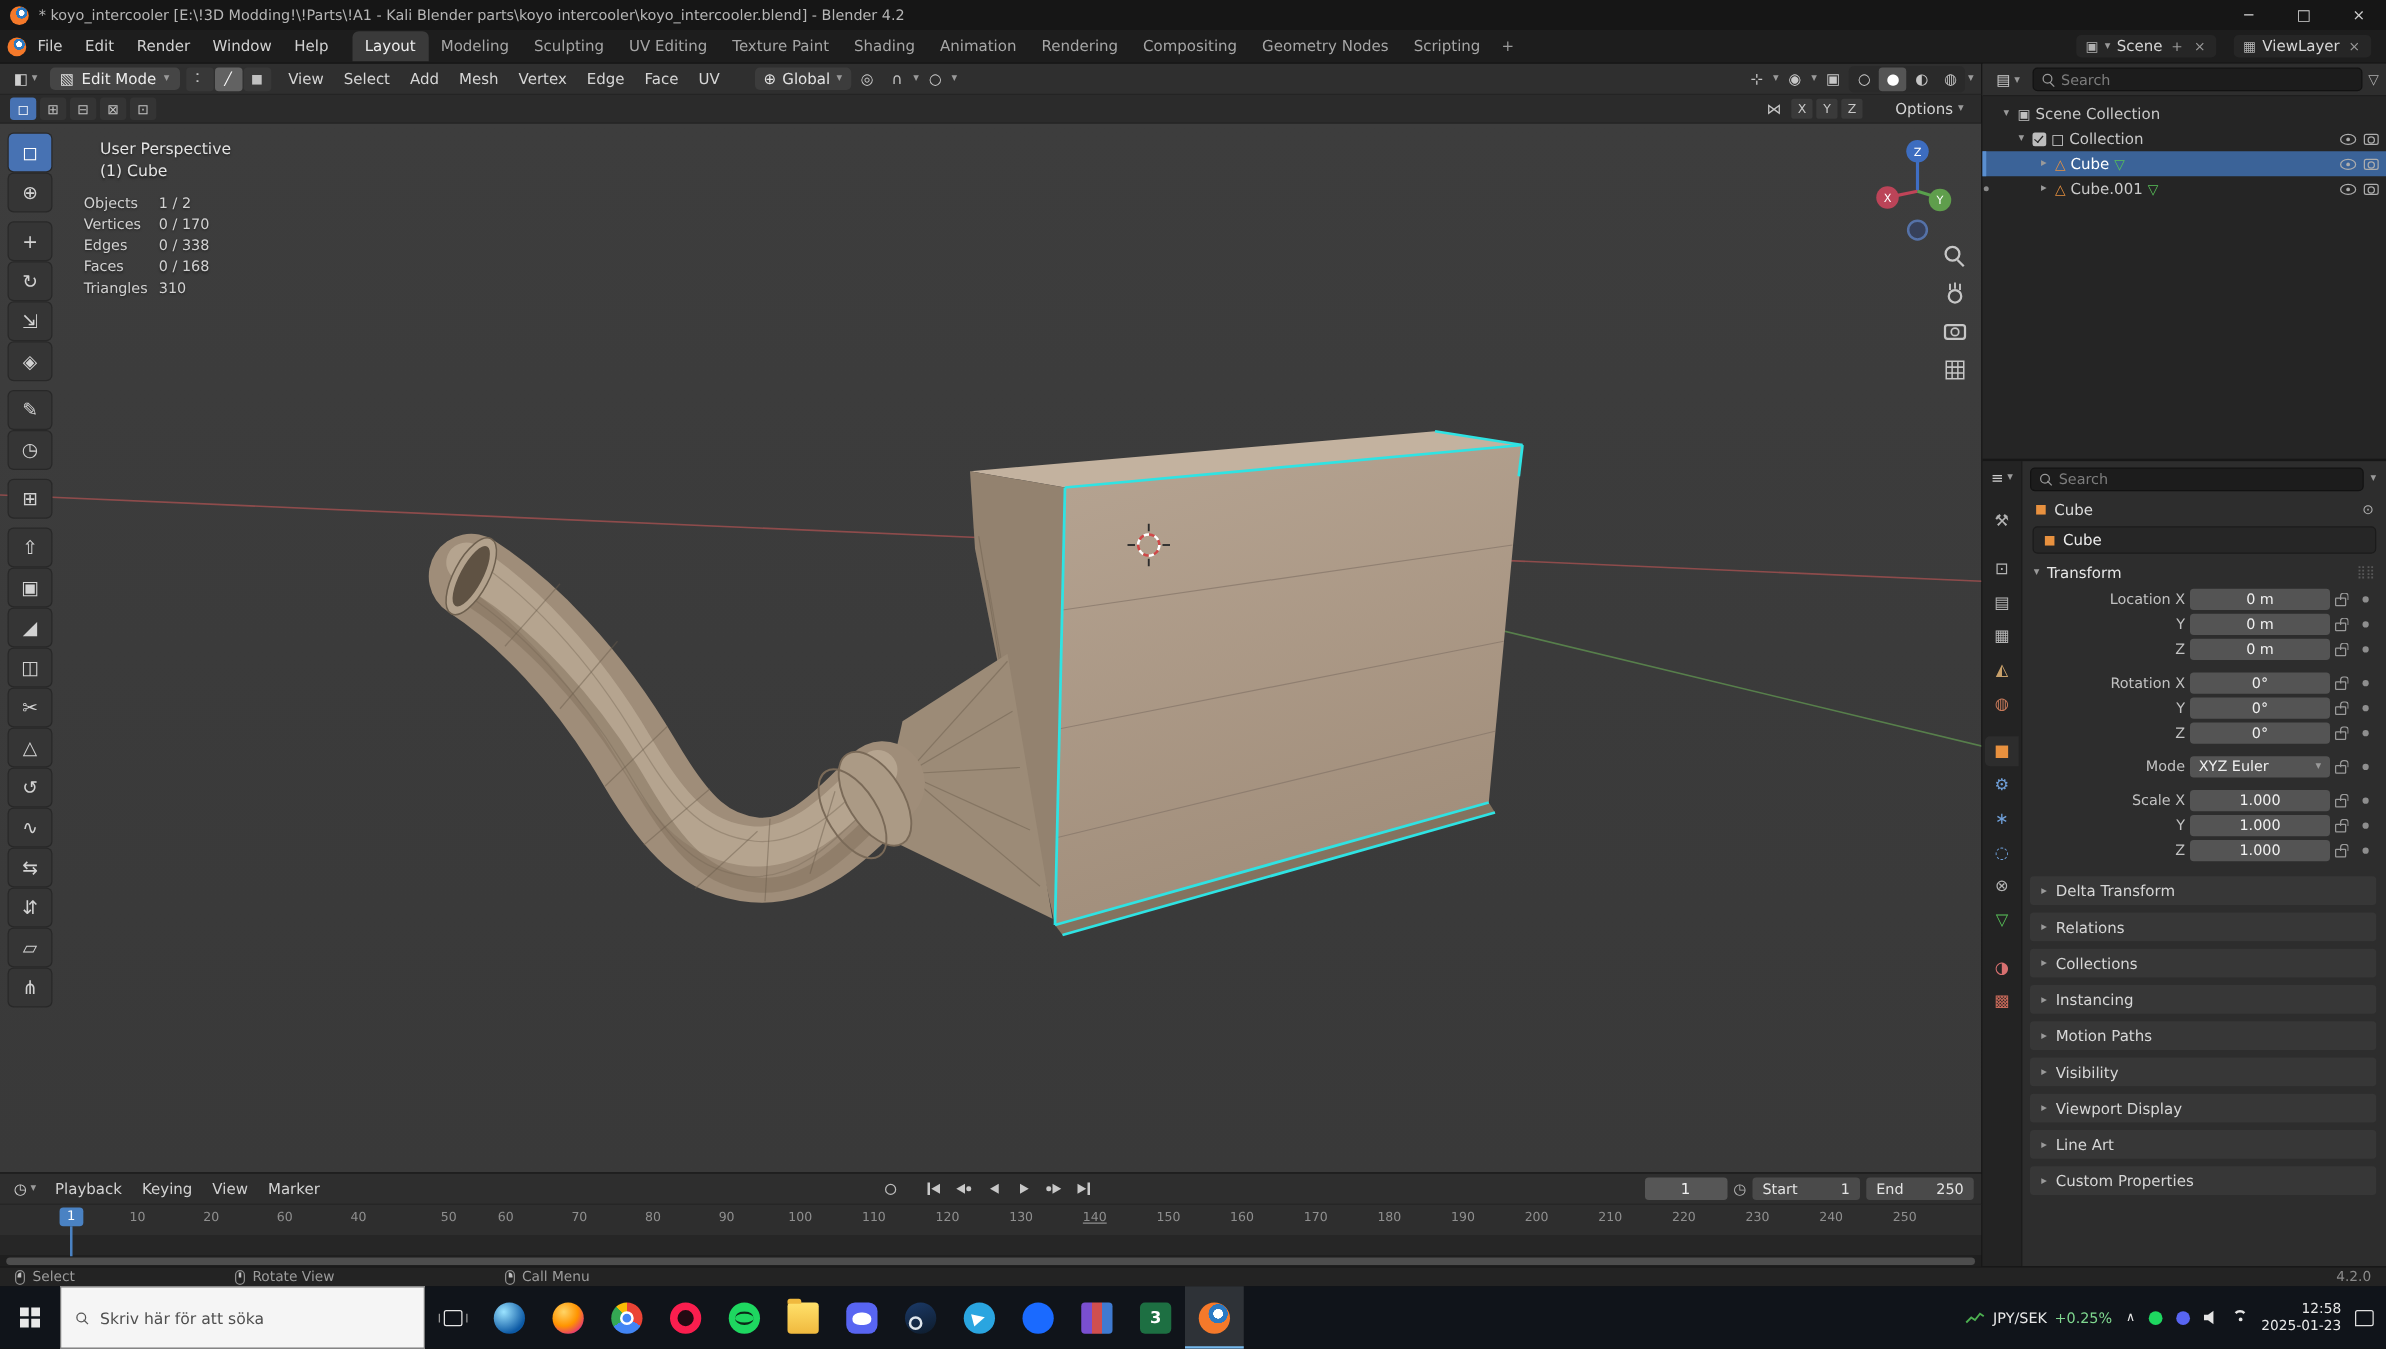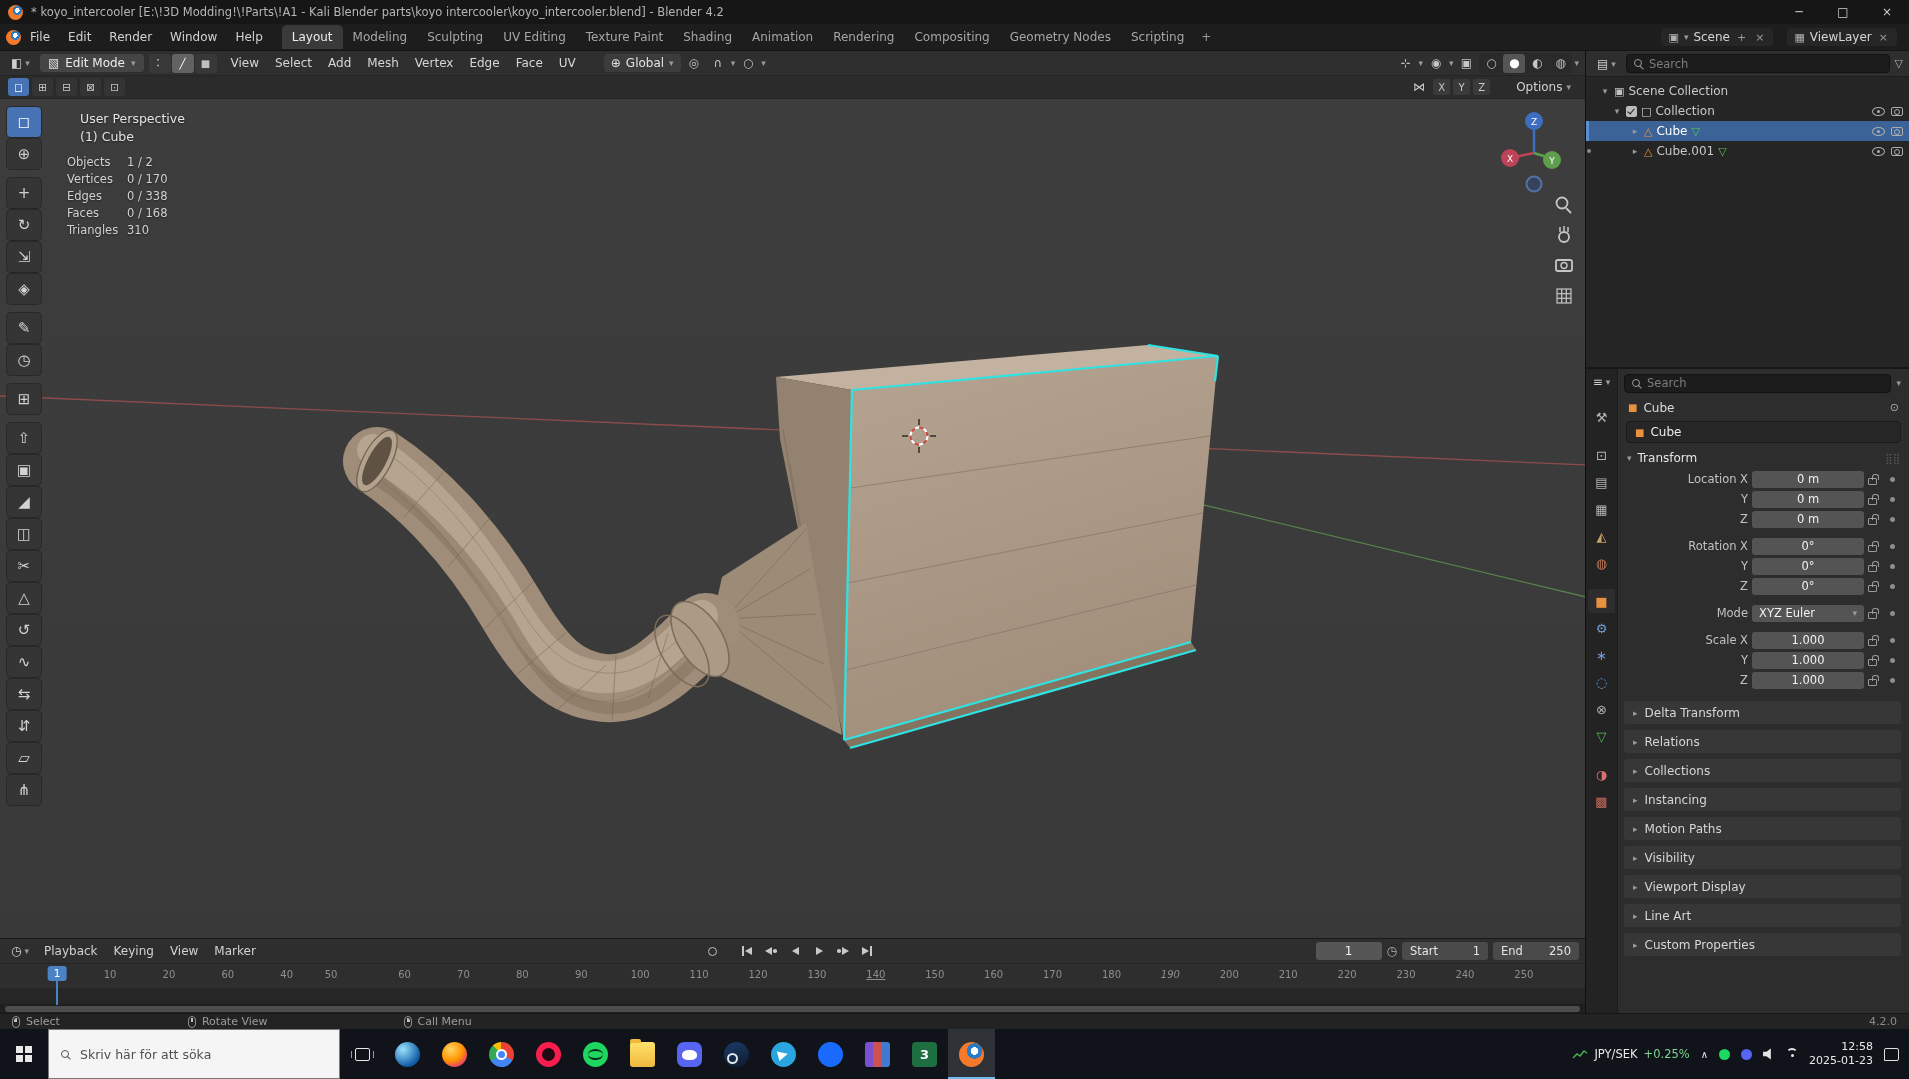--- a/index.html
+++ b/index.html
@@ -540,35 +540,35 @@
                 <span>250</span>
               </span>
           </div>
         </div>
         <div id="tl-ruler" class="tl-ruler">
             <span class="tick" style="left: 57px;">1</span>
             <span class="tick" style="left: 110.018px;">10</span>
             <span class="tick" style="left: 168.927px;">20</span>
             <span class="tick" style="left: 227.836px;">60</span>
             <span class="tick" style="left: 286.745px;">40</span>
-            <span class="tick" style="left: 331px; text-align: right;">50</span>
+            <span class="tick" style="left: 359px; text-align: right;">50</span>
             <span class="tick" style="left: 404.563px;">60</span>
             <span class="tick" style="left: 463.472px;">70</span>
             <span class="tick" style="left: 522.381px;">80</span>
             <span class="tick" style="left: 581.29px;">90</span>
             <span class="tick" style="left: 640.199px;">100</span>
             <span class="tick" style="left: 699.108px;">110</span>
             <span class="tick" style="left: 758.017px;">120</span>
             <span class="tick" style="left: 816.926px;">130</span>
             <span class="tick" style="left: 875.835px; text-decoration: underline;">140</span>
             <span class="tick" style="left: 934.744px;">150</span>
             <span class="tick" style="left: 993.653px;">160</span>
             <span class="tick" style="left: 1052.56px;">170</span>
             <span class="tick" style="left: 1111.47px;">180</span>
-            <span class="tick" style="left: 1170.38px; font-style: italic;">190</span>
+            <span class="tick" style="left: 1170.38px;">190</span>
             <span class="tick" style="left: 1229.29px;">200</span>
             <span class="tick" style="left: 1288.2px;">210</span>
             <span class="tick" style="left: 1347.11px;">220</span>
             <span class="tick" style="left: 1406.02px;">230</span>
             <span class="tick" style="left: 1464.93px;">240</span>
             <span class="tick" style="left: 1523.83px;">250</span>
           </div>
         <div class="tl-tracks"></div>
         <div class="tl-scroll">
             <div class="tl-scroll-handle"></div>

